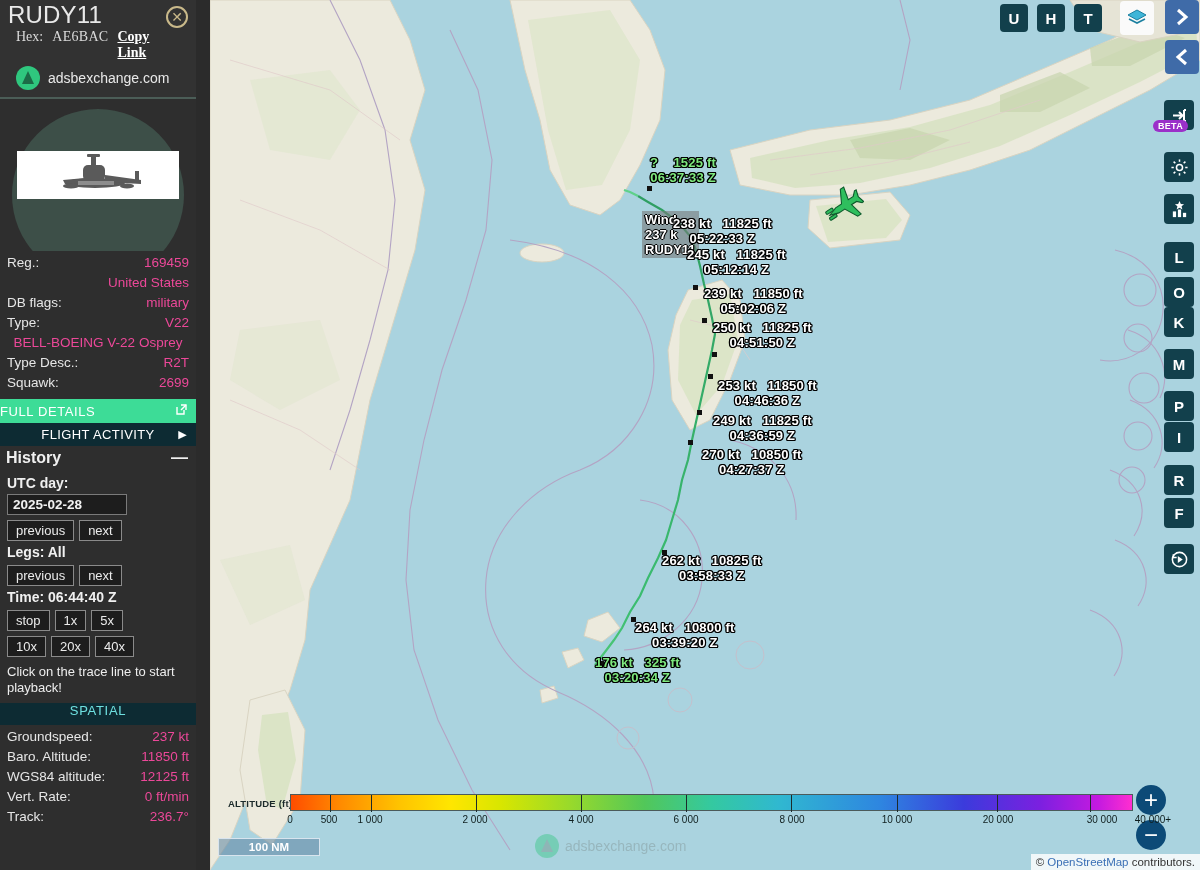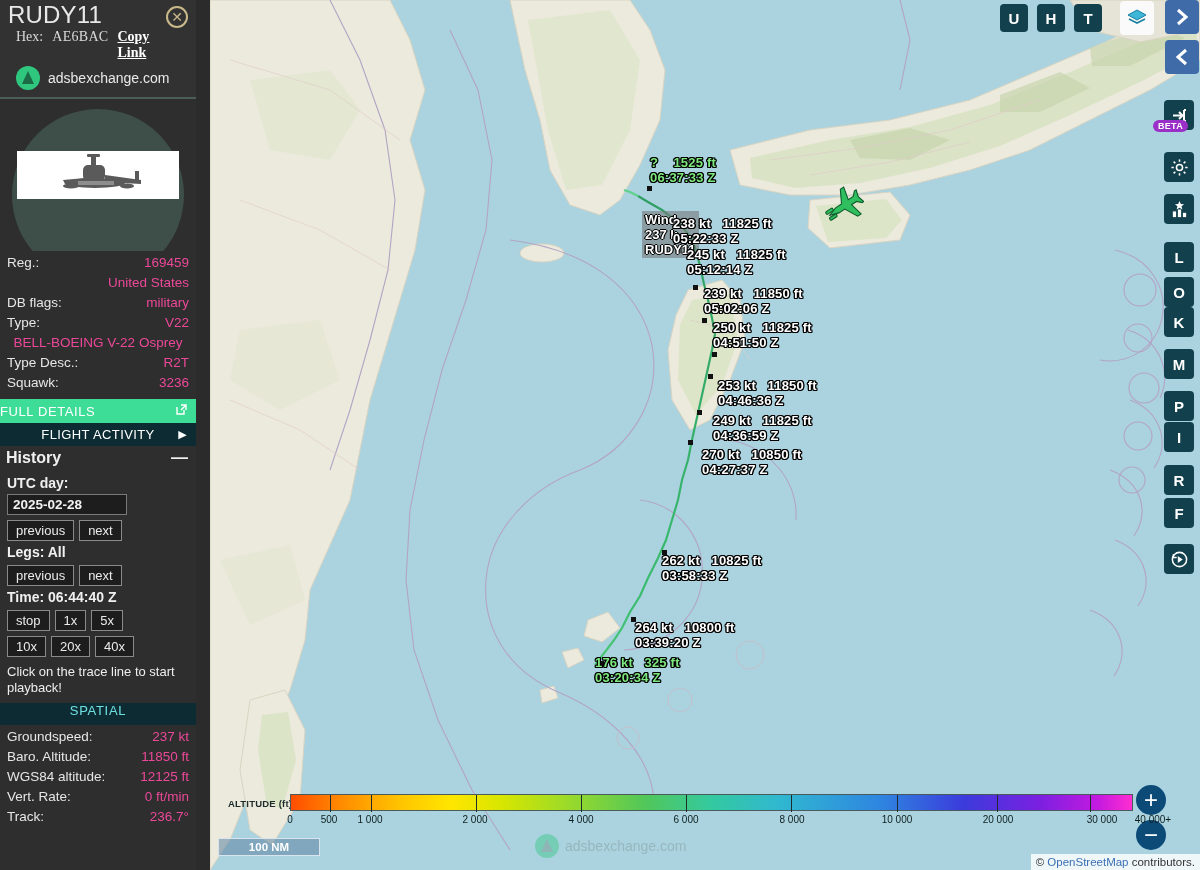--- a/index.html
+++ b/index.html
@@ -120,21 +120,21 @@
 
   
   .mlabel {
     position: absolute; font-family: "Liberation Sans", sans-serif;
     font-size: 13px; font-weight: bold; color: #ffffff; line-height: 15px;
     white-space: nowrap; letter-spacing: .2px;
     text-shadow: -1.3px 0 0 #000, 1.3px 0 0 #000, 0 -1.3px 0 #000, 0 1.3px 0 #000,
                  -1px -1px 0 #000, 1px -1px 0 #000, -1px 1px 0 #000, 1px 1px 0 #000;
   }
   .mlabel.green { color: #7ee87e; }
-  .mlabel .l2 { display: block; }
+  .mlabel .l2 { display: block; text-align: center; }
 
   .tooltip-box {
     position: absolute; background: rgba(120,125,125,0.62);
     color: #fff; font-size: 13px; font-weight: bold; line-height: 15px;
     padding: 1px 3px; white-space: nowrap;
     text-shadow: -1.2px 0 0 #000, 1.2px 0 0 #000, 0 -1.2px 0 #000, 0 1.2px 0 #000;
   }
 
   .trace-dot { position: absolute; width: 5px; height: 5px; background: #111; }
 
@@ -286,21 +286,21 @@
         </div>
         <div class="sb-row center">
           <span class="v">BELL-BOEING V-22 Osprey</span>
         </div>
         <div class="sb-row">
           <span class="k">Type Desc.:</span>
           <span class="v">R2T</span>
         </div>
         <div class="sb-row">
           <span class="k">Squawk:</span>
-          <span class="v">3236</span>
+          <span class="v">2699</span>
         </div>
       </div>
 
       <div class="btn-full">
         <span>FULL DETAILS</span>
         <span class="ext">
           <svg width="13" height="13" viewBox="0 0 13 13">
             <path d="M2 4 L2 11 L9 11 L9 7" fill="none" stroke="#fff" stroke-width="1.4"></path>
             <path d="M6 2 L11 2 L11 7" fill="none" stroke="#fff" stroke-width="1.4"></path>
             <path d="M6 7 L11 2" stroke="#fff" stroke-width="1.4"></path>

